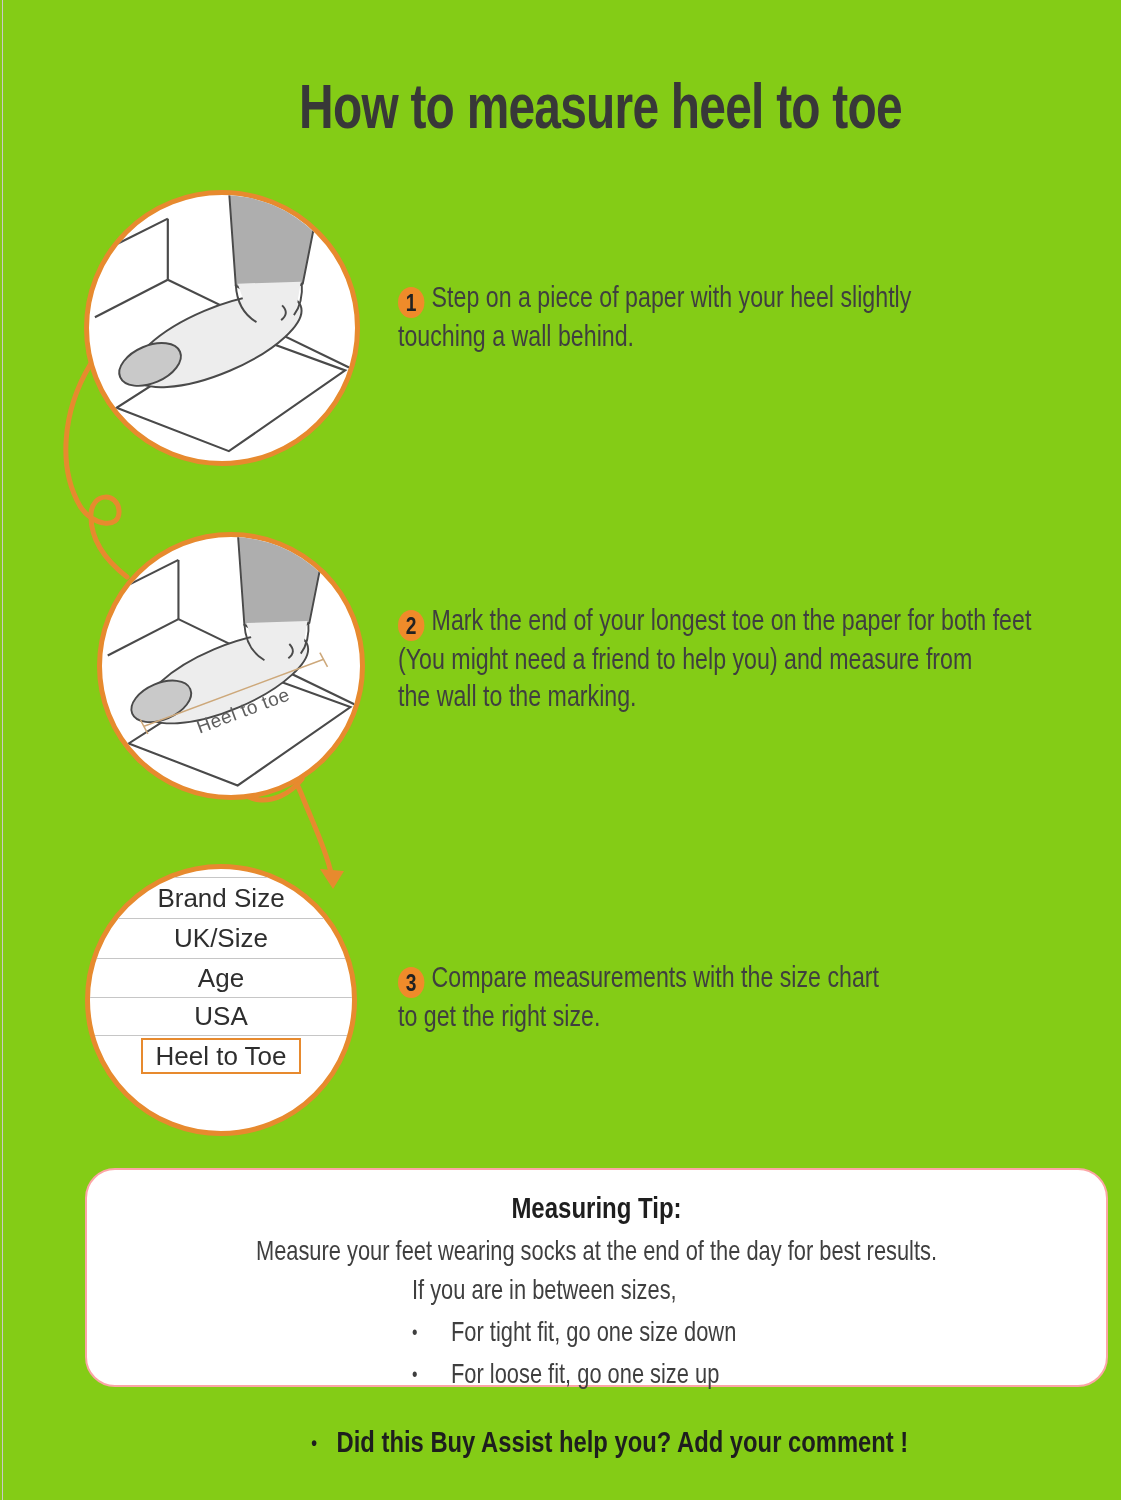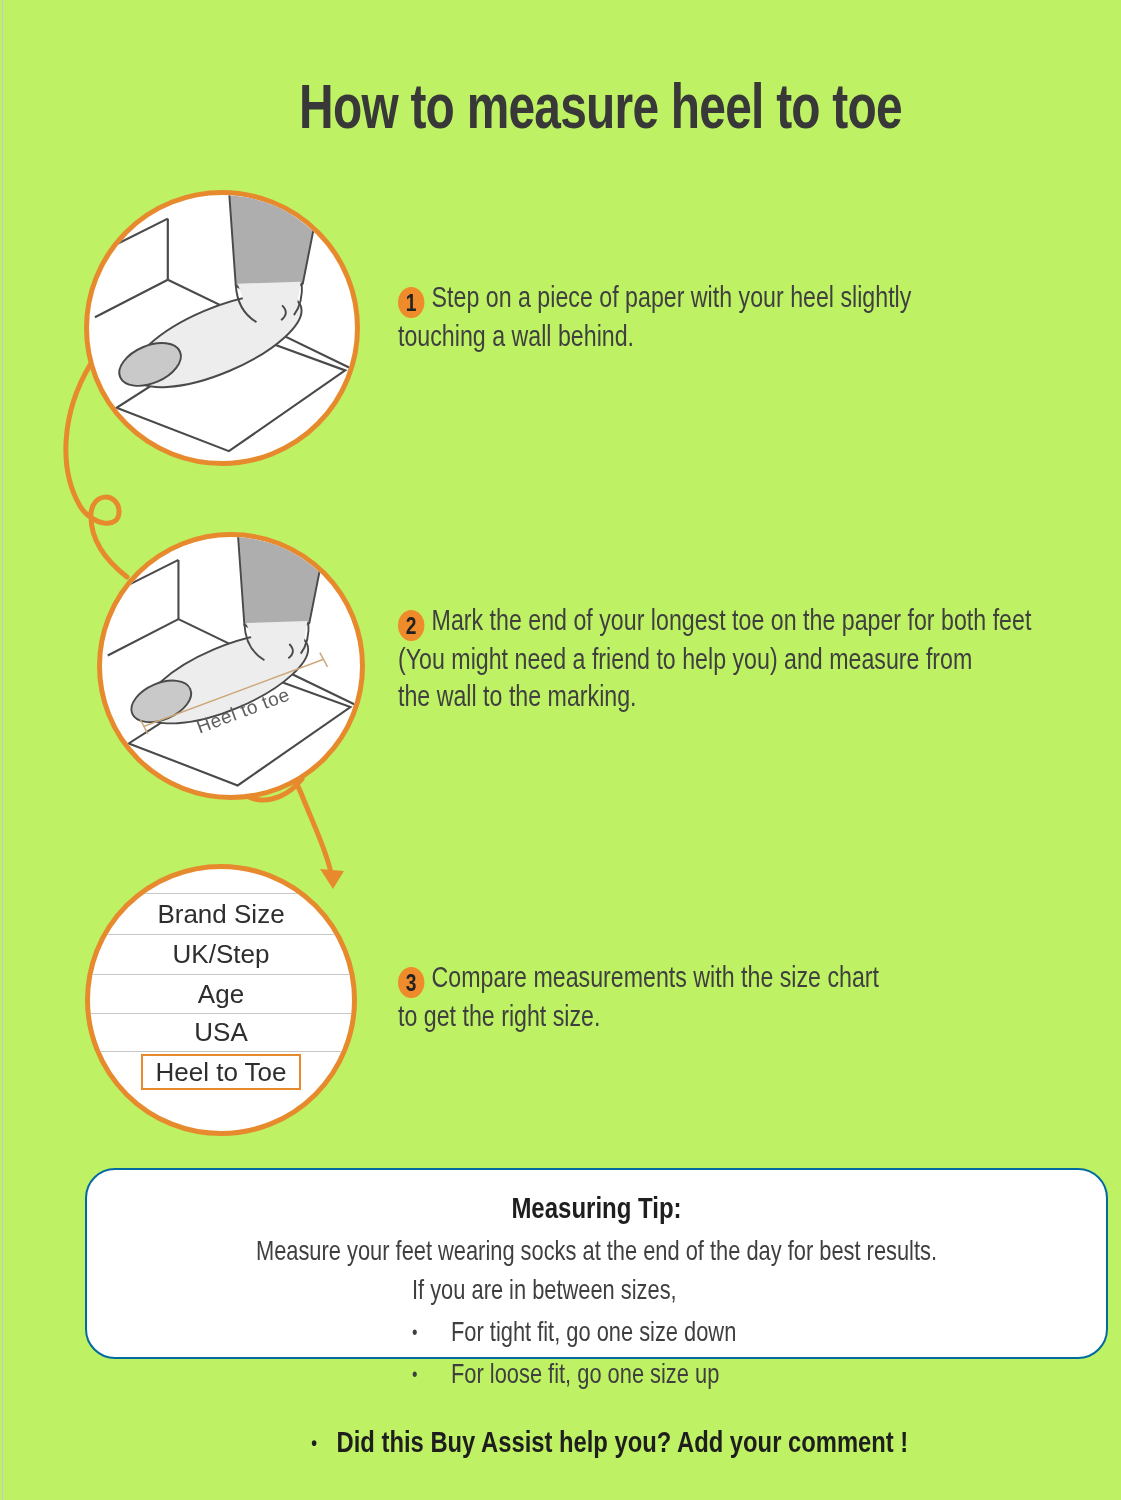--- a/index.html
+++ b/index.html
@@ -1,17 +1,17 @@
 <!DOCTYPE html>
 <html><head>
 <meta charset="utf-8">
 <style>
   html,body { margin:0; padding:0; background:#fff; }
   #page {
-    position:relative; width:1121px; height:1500px; background:#bef264;
+    position:relative; width:1121px; height:1500px; background:#84cc16;
     overflow:hidden; font-family:"Liberation Sans","DejaVu Sans",sans-serif;
   }
   .edge-line { position:absolute; left:2px; top:0; width:1px; height:100%; background:#C9C9C9; }
 
   
   .title {
     position:absolute; top:70px; left:40px; width:1121px; text-align:center;
     font-size:63px; font-weight:bold; color:#383838; letter-spacing:-1px;
     transform:scaleX(0.76); transform-origin:center top; white-space:nowrap;
   }
@@ -34,34 +34,34 @@
   #step-1 { left:398px; top:279px; }
   #step-2 { left:398px; top:602px; }
   #step-3 { left:398px; top:959px; }
   .badge {
     display:inline-block; width:33px; height:31px; border-radius:50%;
     background:#EF8B2A; color:#222; font-weight:bold; font-size:24px;
     line-height:31px; text-align:center; margin-right:9px; vertical-align:-4px;
   }
 
   
-  .rows { position:absolute; left:0; top:16px; right:0; padding-top:8px; }
+  .rows { position:absolute; left:0; top:0; right:0; padding-top:8px; }
   .row {
     border-top:1px solid #C6C6C6; display:flex; align-items:center;
     justify-content:center; font-size:26px; color:#2E2E2E;
   }
   .row:nth-child(1){height:40px;} .row:nth-child(2){height:39px;}
   .row:nth-child(3){height:38px;} .row:nth-child(4){height:37px;}
   .row:nth-child(5){height:40px;} .row:nth-child(6){height:38px; border-bottom:1px solid #C6C6C6;}
   .hl-box { border:2px solid #E78A2E; padding:0 12px; line-height:32px; background:#fff; }
 
   
   .tip-box {
-    position:absolute; left:85px; top:1168px; width:1023px; height:191px;
-    border:2px solid #0369a1; border-radius:30px; box-sizing:border-box; background:#fff;
+    position:absolute; left:85px; top:1168px; width:1023px; height:219px;
+    border:2px solid #fca5a5; border-radius:30px; box-sizing:border-box; background:#fff;
   }
   .tip-heading {
     margin-top:21px; text-align:center; font-size:30px; font-weight:bold; color:#1E1E1E;
     transform:scaleX(0.8); transform-origin:center top; white-space:nowrap;
   }
   .tip-line1 {
     margin-top:10px; text-align:center; font-size:28px; color:#3F3F3F;
     transform:scaleX(0.78); transform-origin:center top; white-space:nowrap;
   }
   .tip-group {
@@ -140,21 +140,21 @@
       <text x="150" y="188" transform="rotate(-20.5 150 188)" text-anchor="middle" font-size="20" letter-spacing="0.5" fill="#5F5F5F">Heel to toe</text>
     </svg>
   </div>
 
   <div class="circle" id="circle-3">
     <div class="rows">
       <div class="row">
           <span>Brand Size</span>
         </div>
       <div class="row">
-          <span>UK/Step</span>
+          <span>UK/Size</span>
         </div>
       <div class="row">
           <span>Age</span>
         </div>
       <div class="row">
           <span>USA</span>
         </div>
       <div class="row">
           <span class="hl-box">Heel to Toe</span>
         </div>

